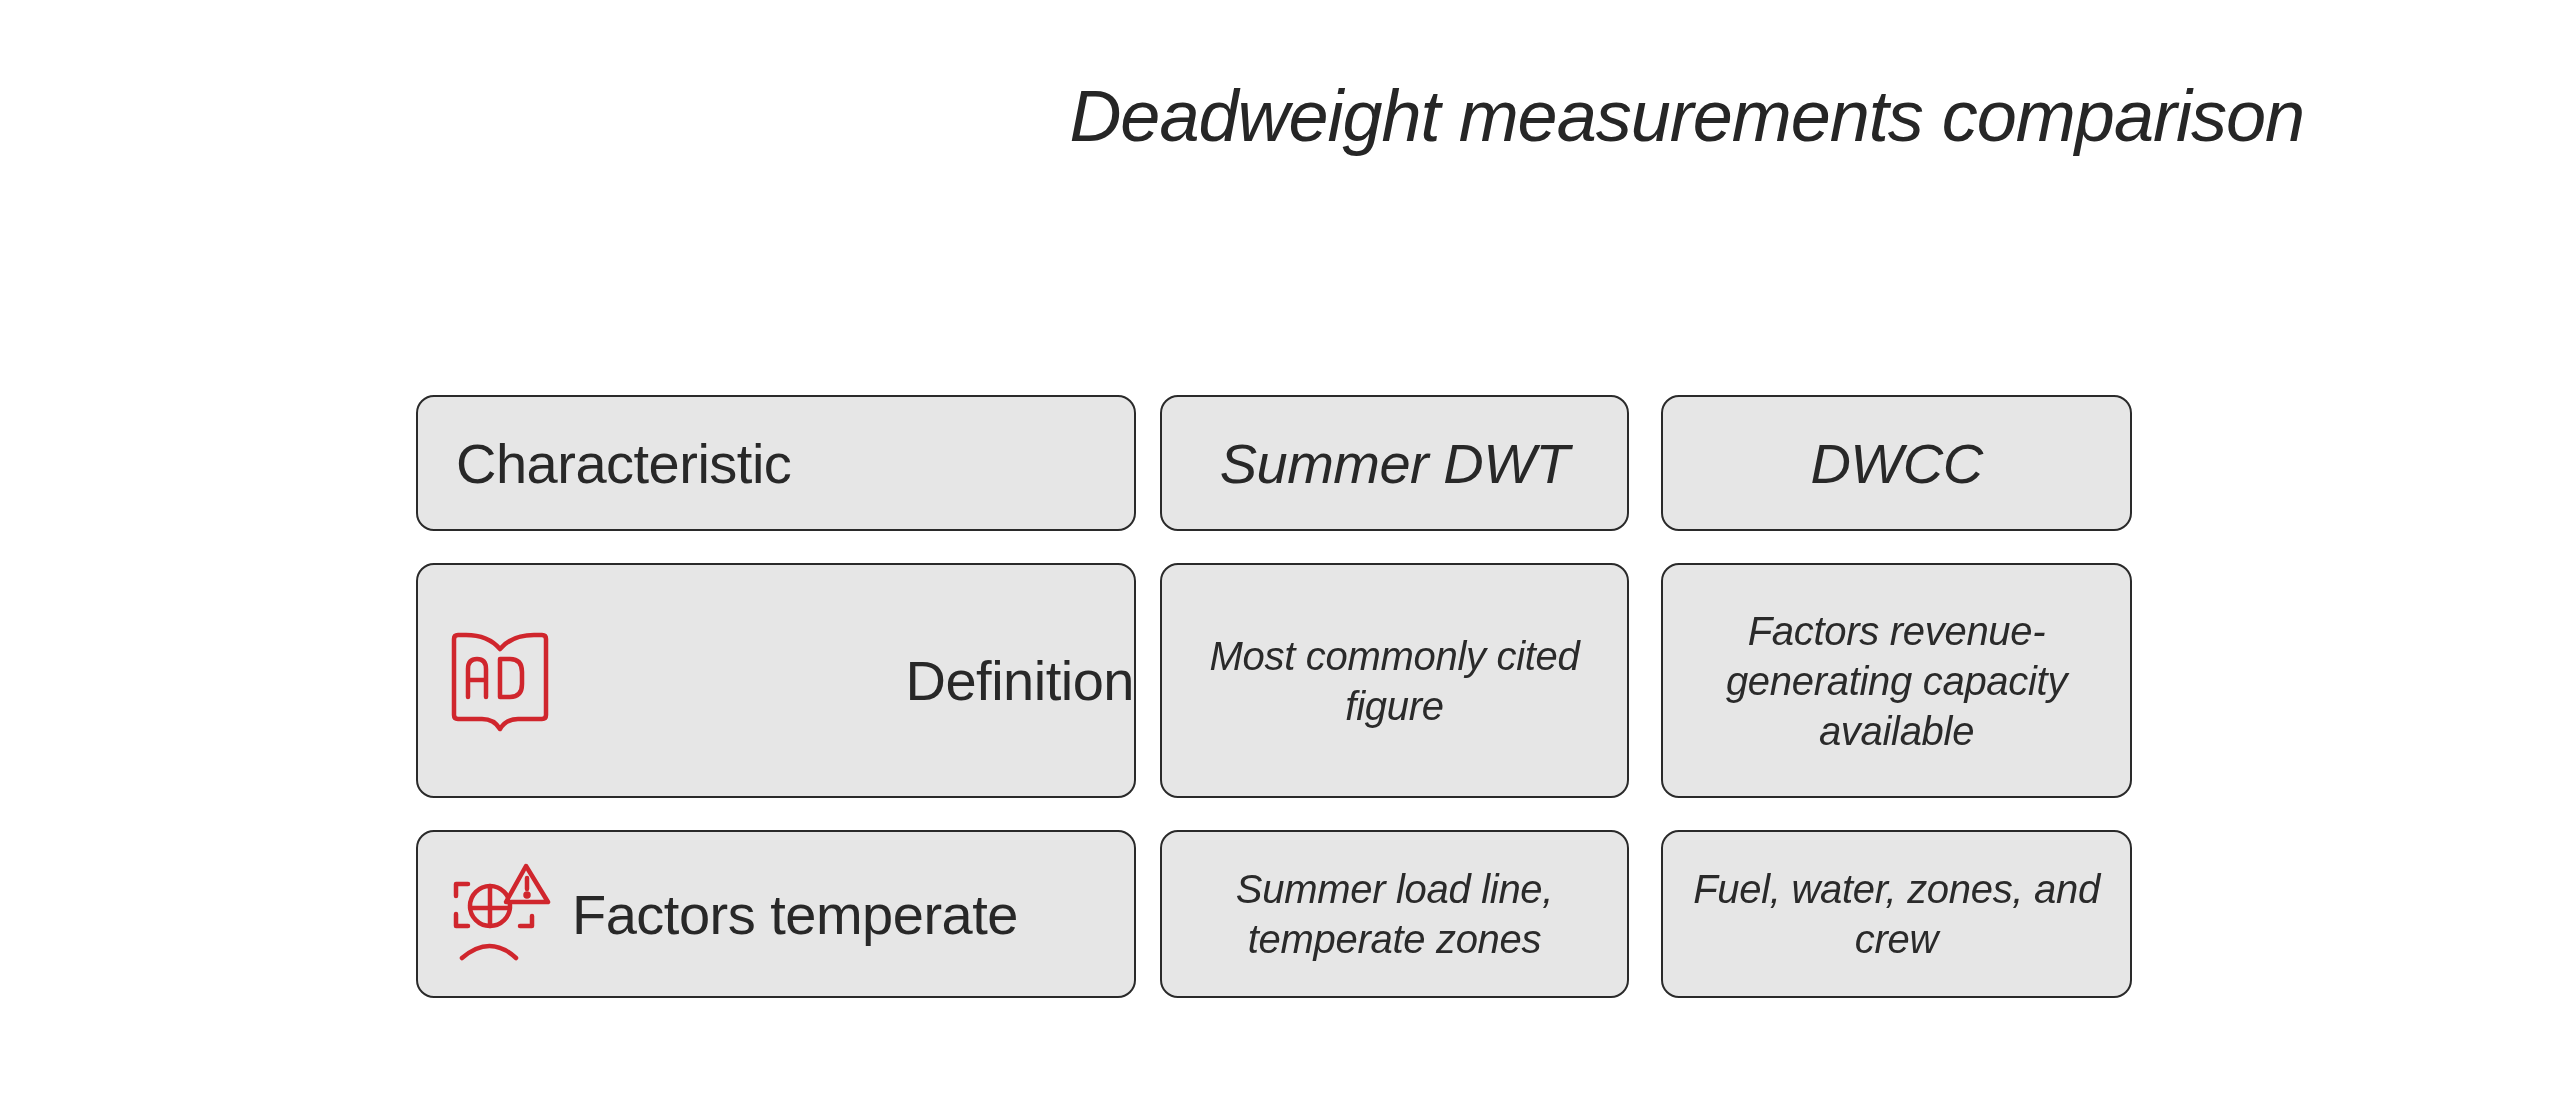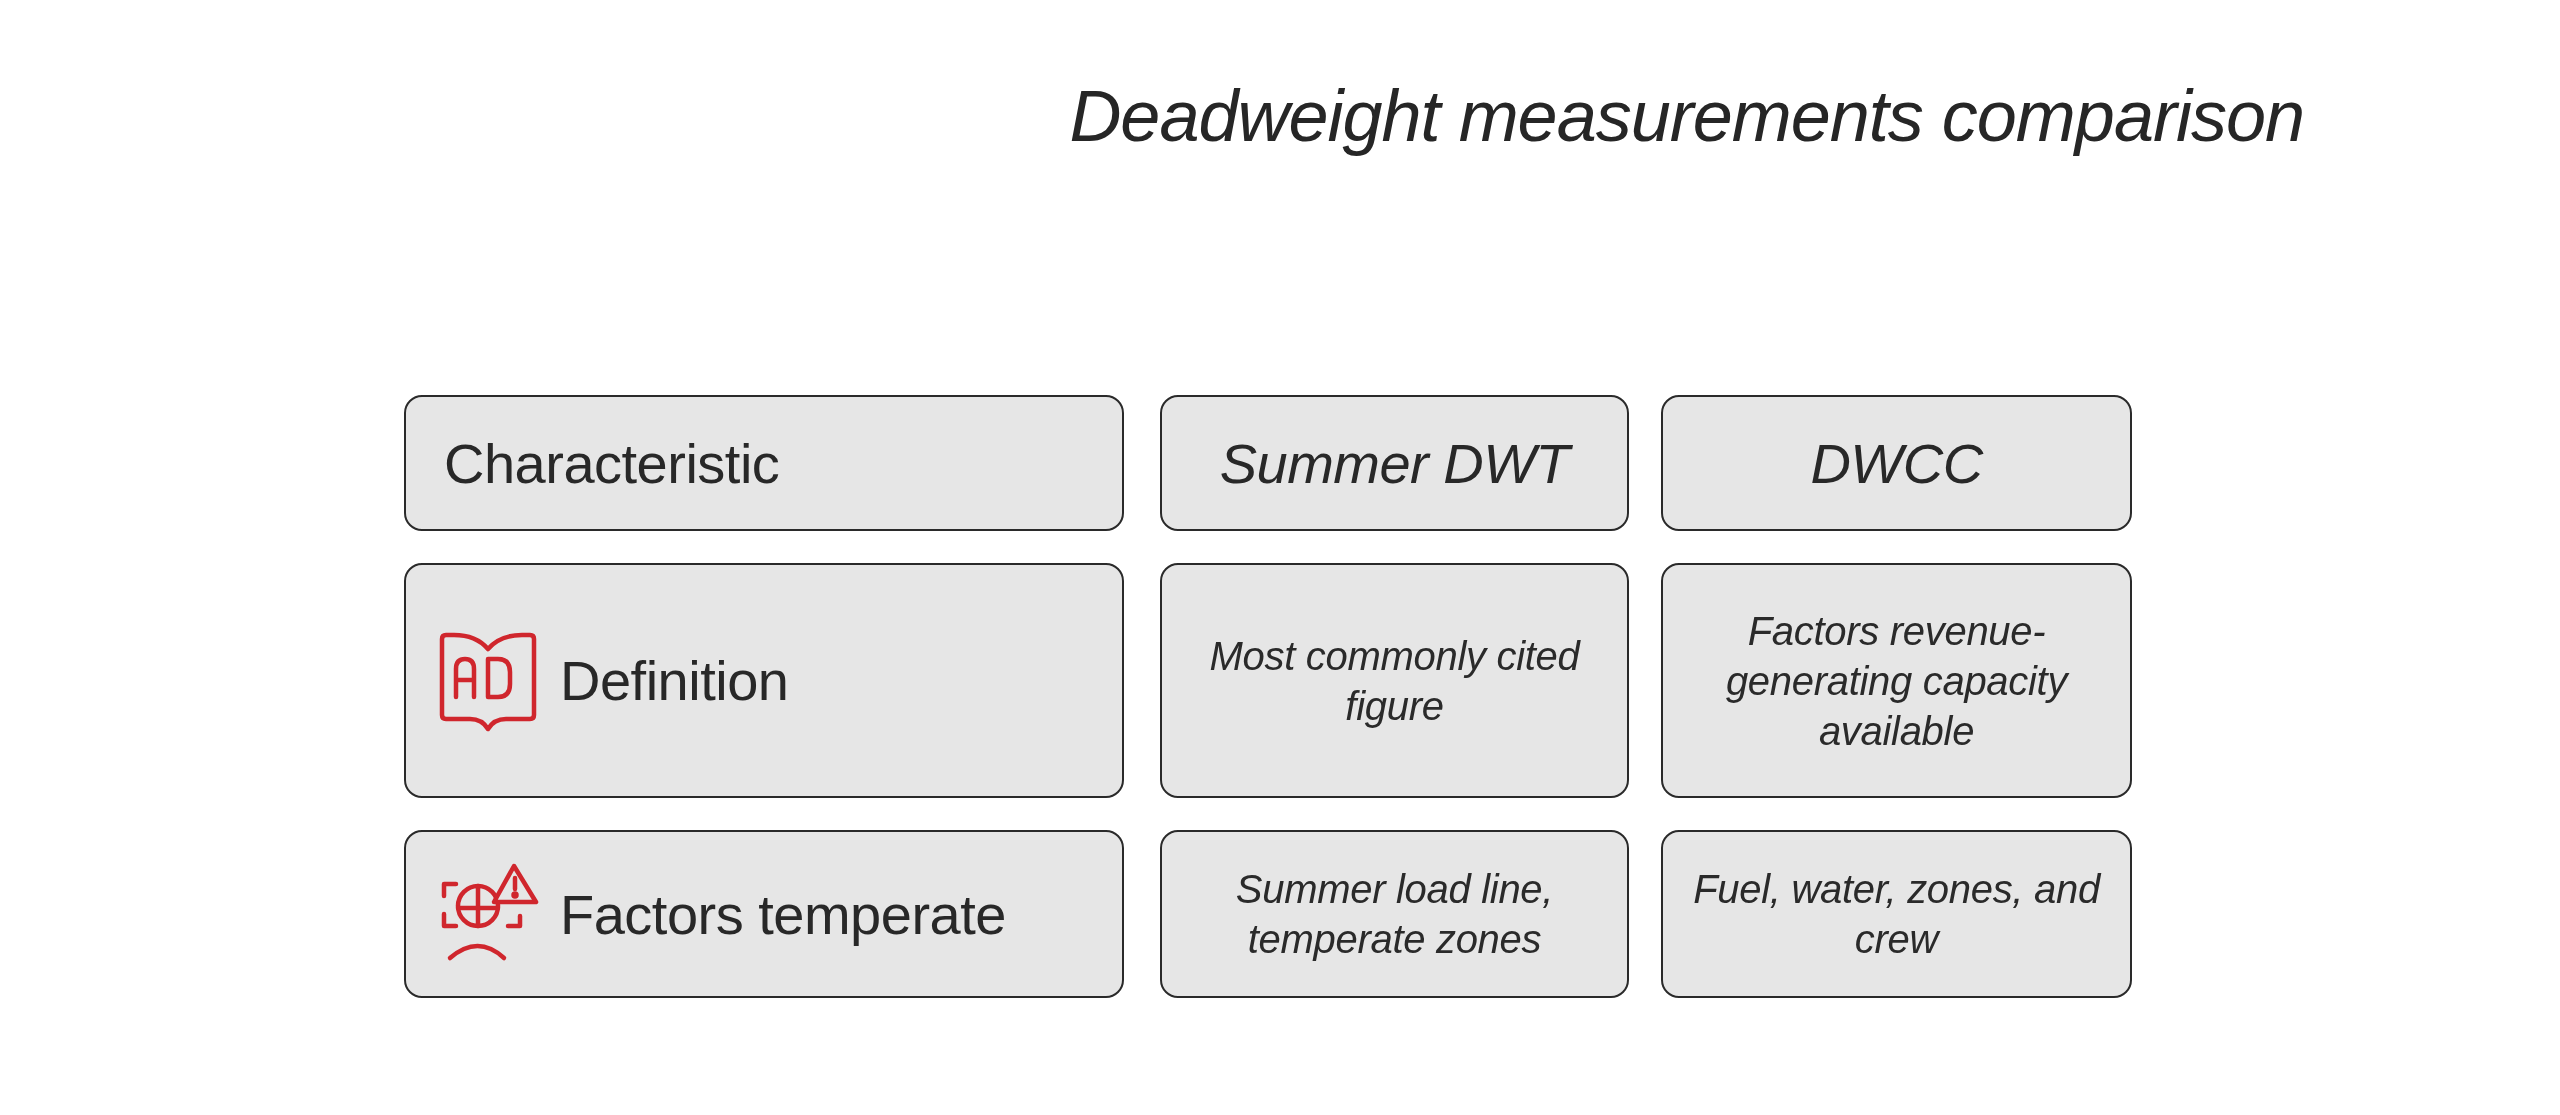--- a/index.html
+++ b/index.html
@@ -35,25 +35,25 @@
       font-size: 56px; letter-spacing: -0.5px; color: #282828;
       margin-left: 20px;
     }
     .body-text {
       font-size: 40px; line-height: 50px; color: #2a2a2a;
       letter-spacing: -0.3px;
       padding: 0 20px;
     }
     .icon { width: 104px; height: 104px; flex: 0 0 auto; margin-left: 30px; display: block; }
     
-    .c1 { left: 404px; width: 720px; }
+    .c1 { left: 416px; width: 720px; }
     .c2 { left: 1160px; width: 469px; }
     .c3 { left: 1661px; width: 471px; }
     .r1 { top: 395px; height: 136px; }
-    .r2 { top: 563px; height: 235px; }
+    .r2 { top: 563px; height: 235px; justify-content: space-between; }
     .r3 { top: 830px; height: 168px; }
     .c1.r1 { padding-left: 38px; }
   </style>
 </head>
 <body>
 
 <div class="page">
   <h1 class="title">Deadweight measurements comparison</h1>
 
   <div class="cell c1 r1">

